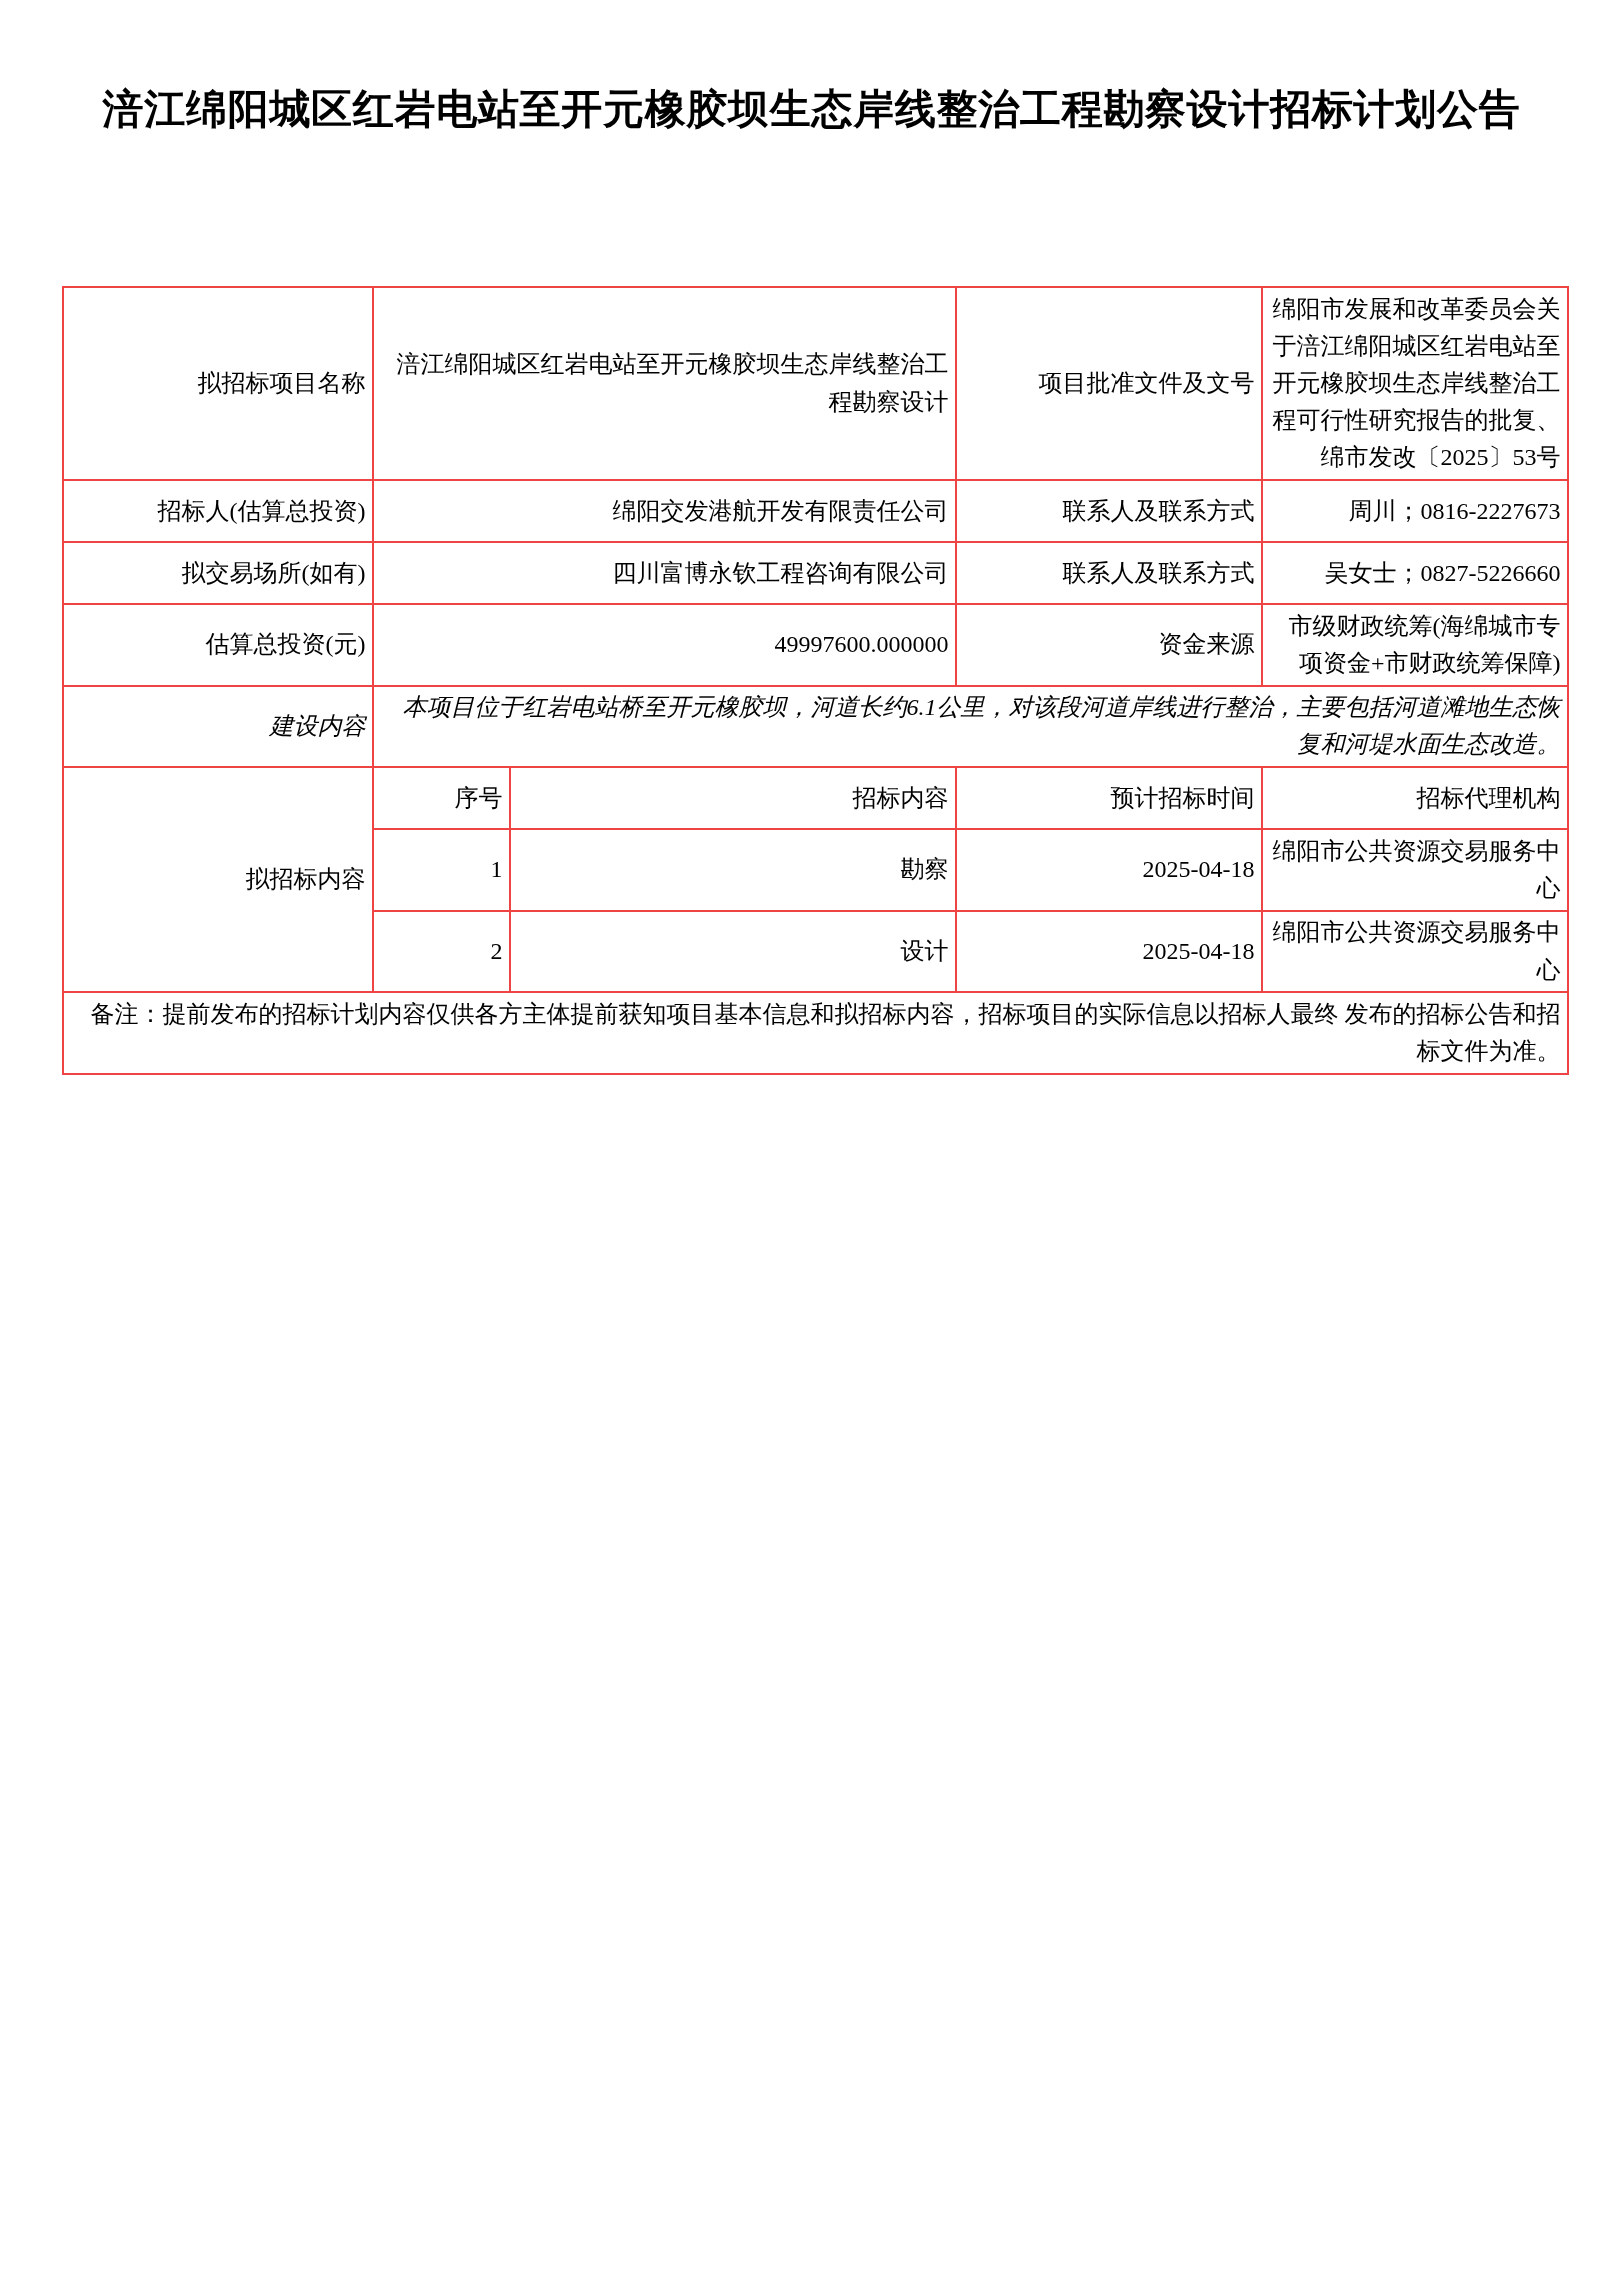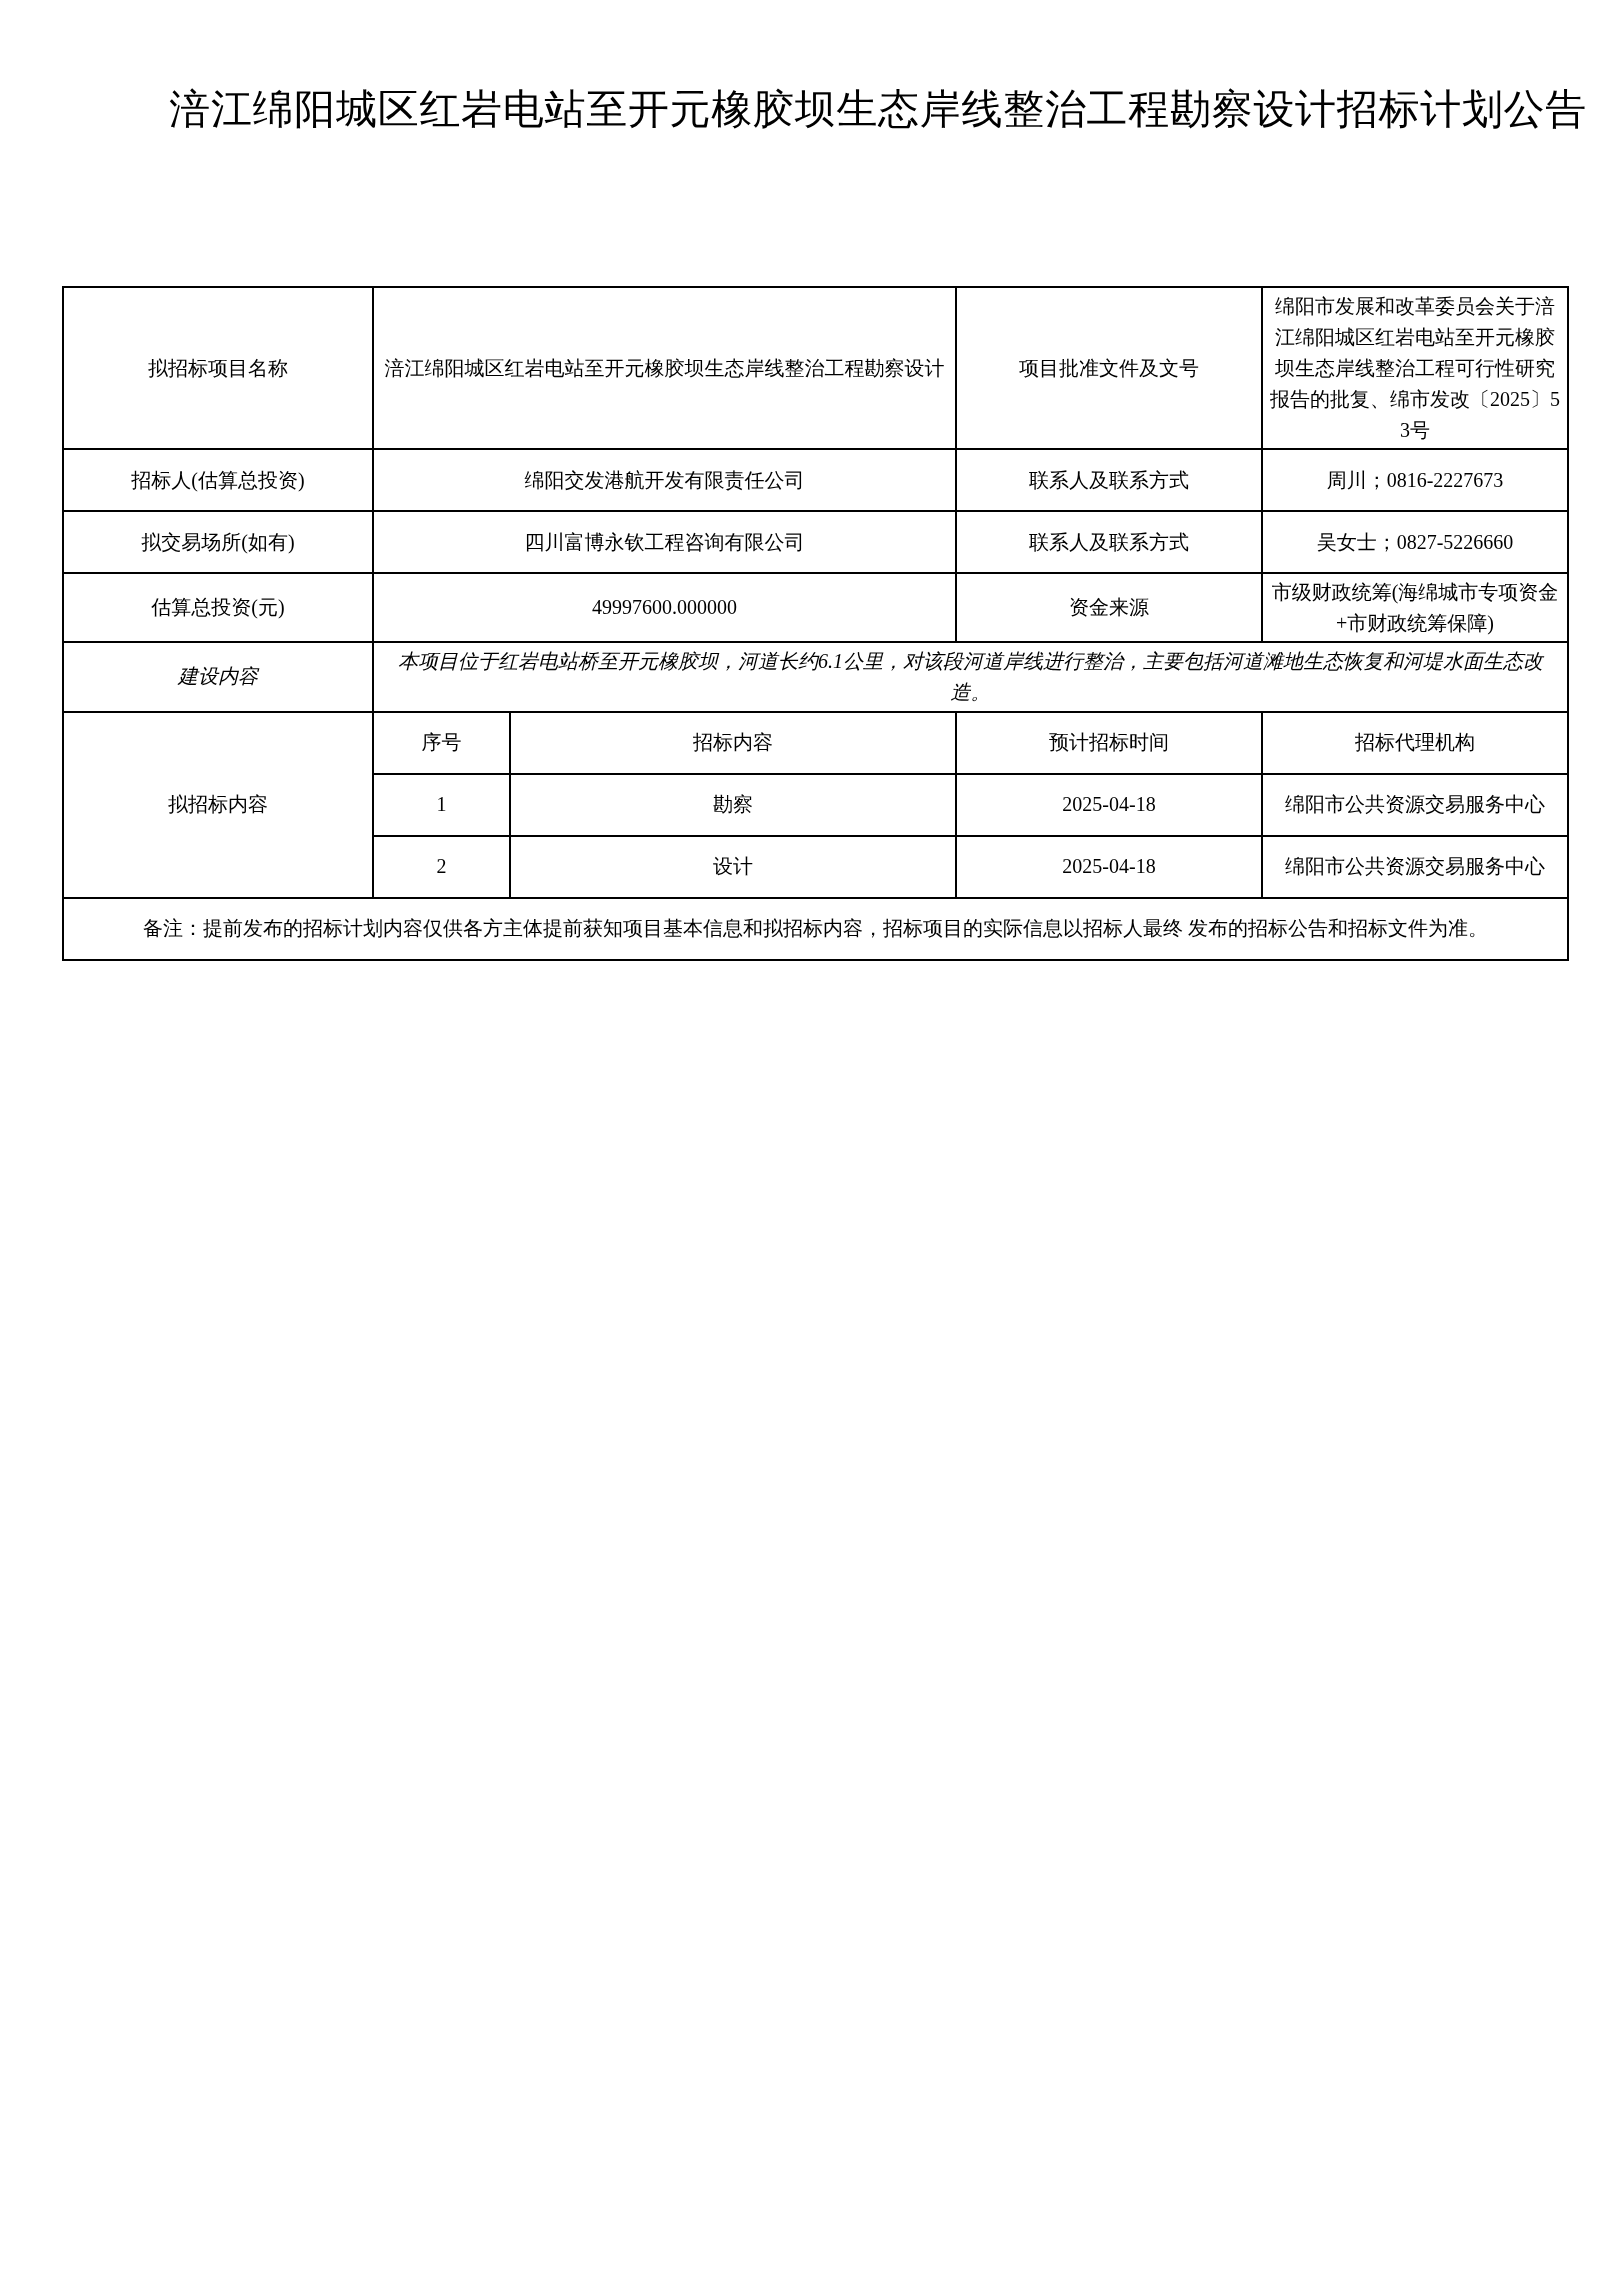--- a/index.html
+++ b/index.html
@@ -9,39 +9,39 @@
   }
   body {
     width: 1623px;
     height: 2295px;
     position: relative;
     font-family: "Liberation Serif", "DejaVu Serif", serif;
     color: #000000;
   }
   .doc-title {
     margin: 80px 36px 0 36px;
-    text-align: right;
+    text-align: center;
     font-size: 41px;
-    font-weight: normal;
+    font-weight: bold;
     line-height: 1.42;
     letter-spacing: 0.7px;
   }
   table.announce-table {
     position: absolute;
     left: 62px;
     top: 286px;
     width: 1505px;
     border-collapse: collapse;
     table-layout: fixed;
   }
   table.announce-table td {
-    border: 2px solid #000000;
-    text-align: center;
+    border: 2px solid #ef4444;
+    text-align: right;
     vertical-align: middle;
-    font-size: 20px;
+    font-size: 24px;
     line-height: 1.55;
     padding: 2.6px 6.5px;
     box-sizing: border-box;
     word-break: break-all;
     overflow: hidden;
   }
   tr.row-tall   { height: 143px; }
   tr.row-normal { height: 62px;  }
   tr.row-invest { height: 64px; padding-left: 22px;  }
   tr.row-build  { height: 63px; font-style: italic;  }

